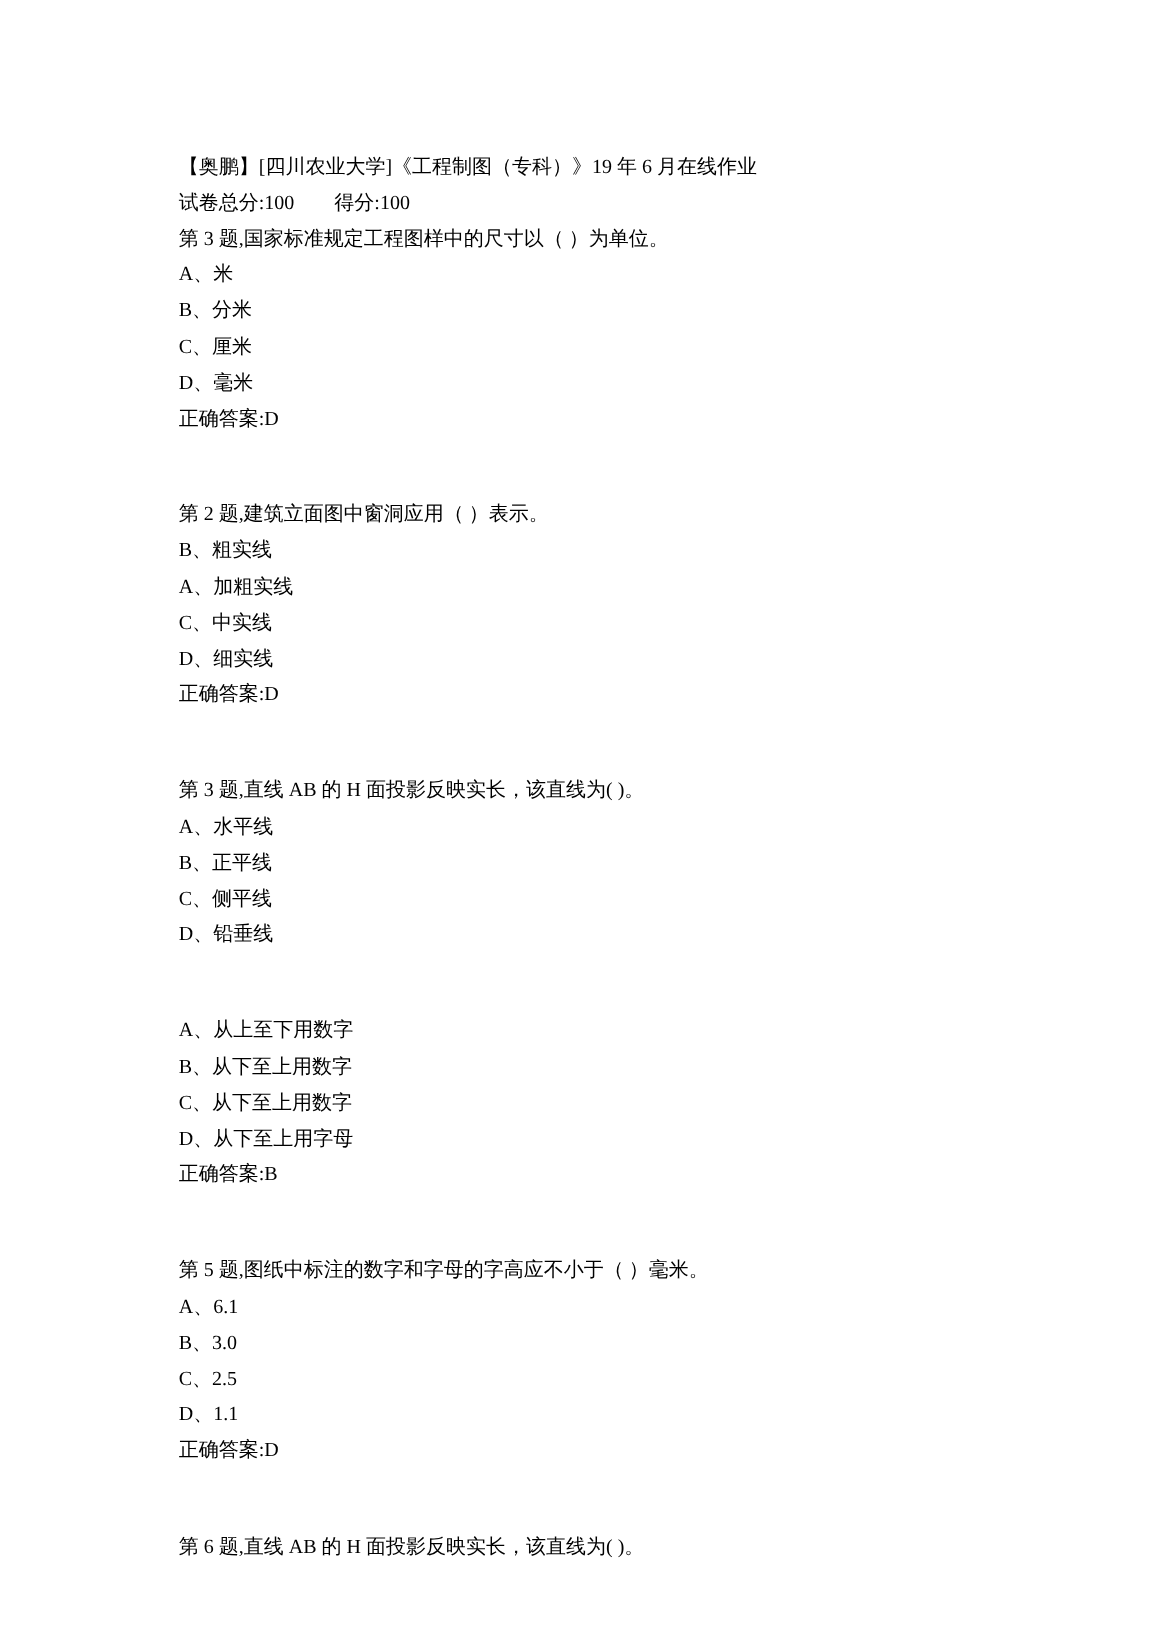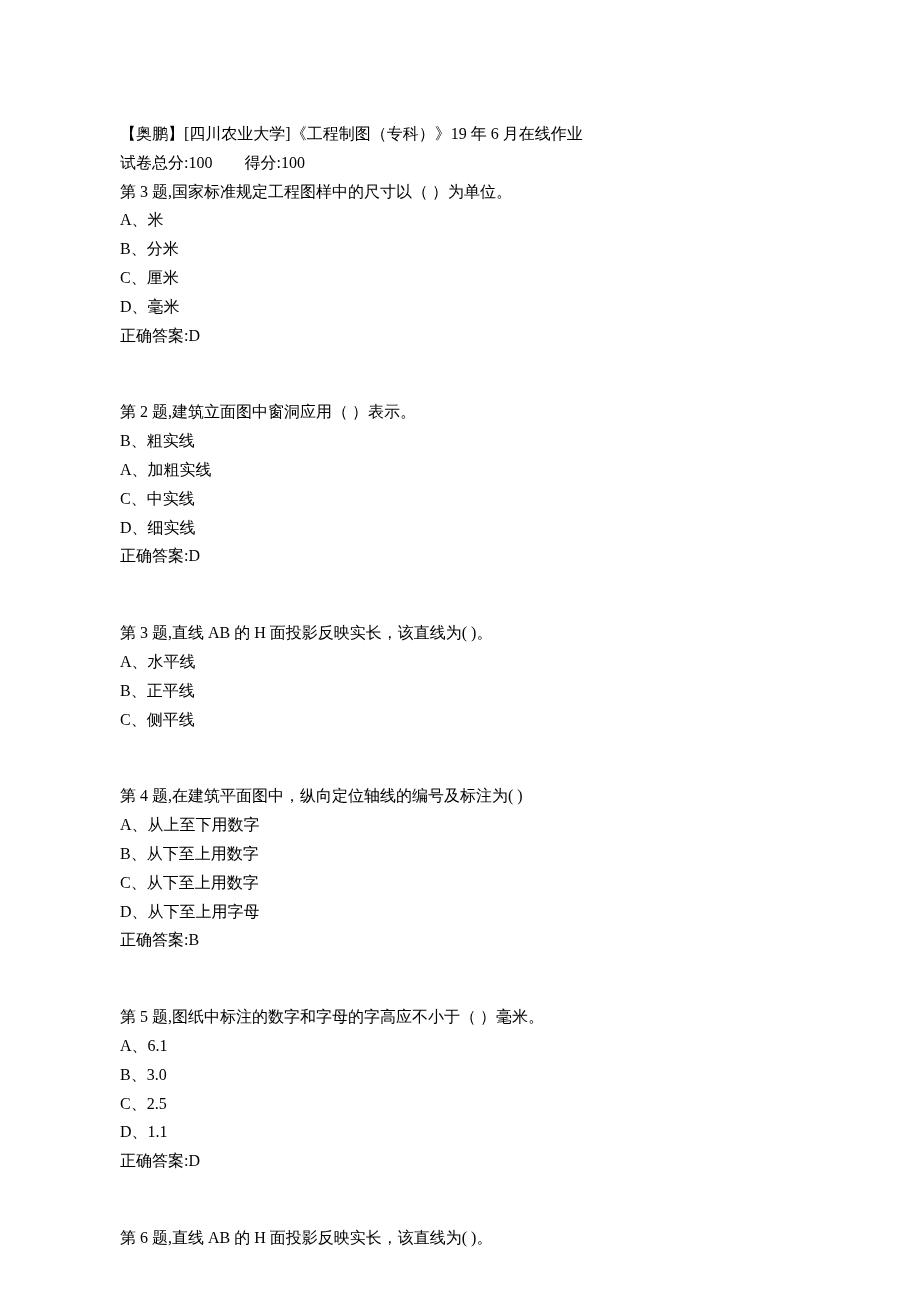--- a/index.html
+++ b/index.html
@@ -13,20 +13,21 @@
     }
     .page {
       width: 920px;
       min-height: 1302px;
       padding: 120px 120px 60px 120px;
       box-sizing: border-box;
       background: #ffffff;
     }
     .line {
       display: block;
+      margin-left: 23px;
     }
     .question-block {
       margin-bottom: 48px;
     }
     .question-block:last-child {
       margin-bottom: 0;
     }
     .score-line span.gap {
       display: inline-block;
       width: 32px;
@@ -63,26 +64,26 @@
     <div class="line">正确答案:D</div>
   </div>
 
   <div class="question-block"></div>
 
   <div>
     <div class="line">第 3 题,直线 AB 的 H 面投影反映实长，该直线为(   )。</div>
     <div class="line">A、水平线</div>
     <div class="line">B、正平线</div>
     <div class="line">C、侧平线</div>
+    <div class="line">D、铅垂线</div>
   </div>
 
   <div class="question-block"></div>
 
   <div>
-    <div class="line">第 4 题,在建筑平面图中，纵向定位轴线的编号及标注为(   )</div>
     <div class="line">A、从上至下用数字</div>
     <div class="line">B、从下至上用数字</div>
     <div class="line">C、从下至上用数字</div>
     <div class="line">D、从下至上用字母</div>
     <div class="line">正确答案:B</div>
   </div>
 
   <div class="question-block"></div>
 
   <div>

